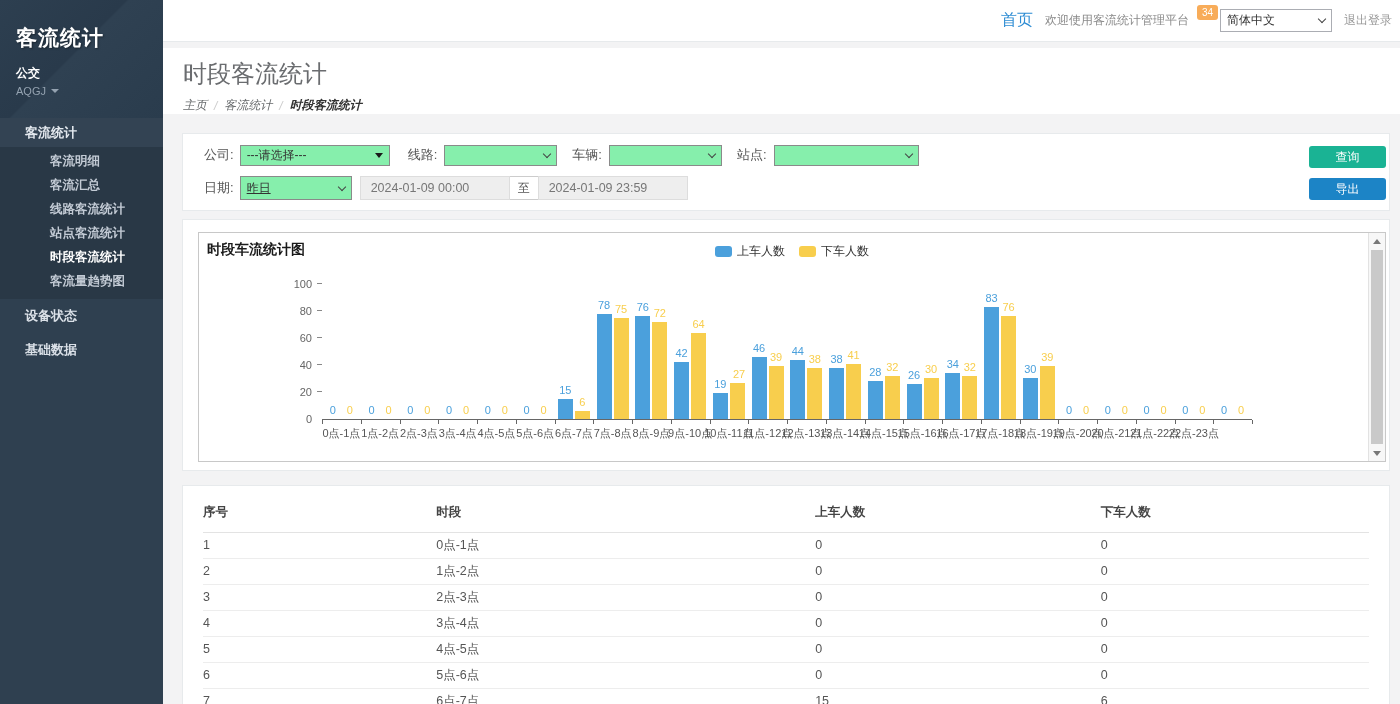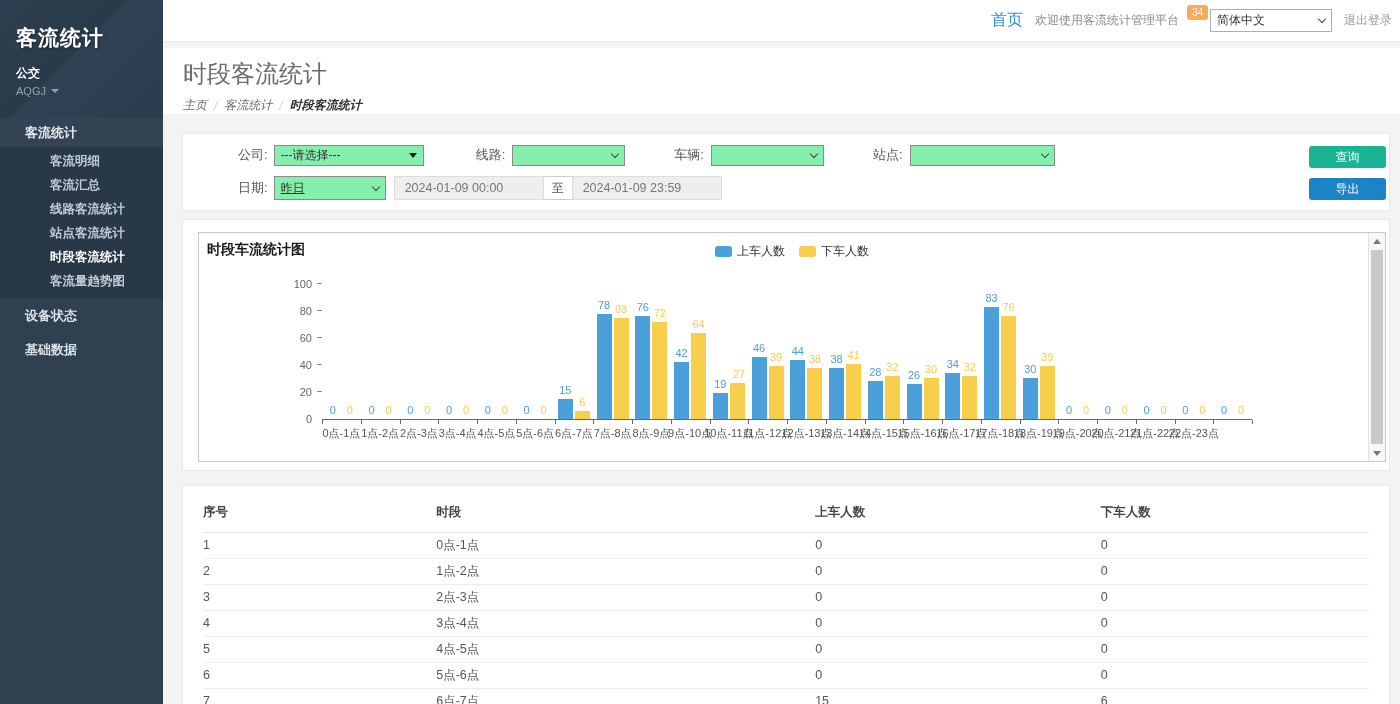--- a/index.html
+++ b/index.html
@@ -26,41 +26,41 @@
     font-size:13px; font-weight:bold; cursor:pointer; }
 
   
   .main { margin-left:163px; }
   .topbar { height:42px; background:#fff; border-bottom:1px solid #e7eaec;
     display:flex; align-items:center; justify-content:flex-end; padding-right:8px; }
   .home-link { color:#2d8cd3; font-size:16px; margin-right:12px; cursor:pointer; }
   .welcome-text { color:#8a8a8a; font-size:12px; margin-right:8px; }
   .msg-badge { background:#f8ac59; color:#fff; font-size:10px; padding:2px 5px; border-radius:3px;
     position:relative; top:-8px; margin-right:2px; }
-  .lang-select { width:122px; height:23px; border:1px solid #abadb3; background:#fff; font-size:12px;
+  .lang-select { width:112px; height:23px; border:1px solid #abadb3; background:#fff; font-size:12px;
     color:#333; display:flex; align-items:center; justify-content:space-between;
     padding:0 6px; margin-right:12px; cursor:pointer; }
   .logout-link { color:#999; font-size:12px; cursor:pointer; white-space:nowrap; }
 
   .gray-gap { height:6px; background:#f3f3f4; }
   .page-heading { height:66px; background:#fff; padding:10px 0 0 20px; }
   .page-title { font-size:24px; color:#6a6c6f; font-weight:normal; }
   .breadcrumb { margin-top:7px; font-size:12px; color:#676a6c; display:flex; gap:7px; align-items:center;font-style:italic; }
   .breadcrumb .sep { color:#ccc; }
   .crumb { cursor:pointer; }
   .crumb.current { font-weight:bold; color:#333; cursor:default; }
 
   .content { padding:19px 10px 0 19px; }
   .panel { background:#fff; border:1px solid #e7eaec; }
 
   
   .filter-panel { padding:10px 0 10px 21px; position:relative; height:78px; }
   .frow { display:flex; align-items:center; height:22px; }
   .frow + .frow { margin-top:10px; height:24px; }
-  .flabel { font-size:13px; color:#555;margin-left:34px; }
+  .flabel { font-size:13px; color:#555; }
   .sel { background:#86efac; display:flex; align-items:center; justify-content:space-between;
     padding:0 6px; cursor:pointer; font-size:12px; color:#333; }
   .sel-company { width:150px; height:21px; border:1px solid #8a8a8a; margin-left:6px; margin-right:18px; }
   .tri-down { width:0; height:0; border-left:4px solid transparent; border-right:4px solid transparent;
     border-top:5px solid #1a1a1a; }
   .sel-native { height:21px; border:1px solid #8a8a8a; margin-left:7px; }
   .sel-line, .sel-vehicle { width:113px; margin-right:15px; }
   .sel-station { width:145px; }
   .chev { width:6px; height:6px; border-right:1.5px solid #444; border-bottom:1.5px solid #444;
     transform:rotate(45deg); margin-top:-3px; }
@@ -274,21 +274,21 @@
             <div class="bar-value" style="left: 207.625px; bottom: 3px; color: rgb(248, 206, 77);">0</div>
             <div class="xlabel" style="left: 178.125px;">5点-6点</div>
             <div class="bar" style="left: 235.875px; height: 20px; background: rgb(75, 160, 220);"></div>
             <div class="bar-value" style="left: 229.375px; bottom: 23px; color: rgb(75, 160, 220);">15</div>
             <div class="bar" style="left: 252.875px; height: 8px; background: rgb(248, 206, 77);"></div>
             <div class="bar-value" style="left: 246.375px; bottom: 11px; color: rgb(248, 206, 77);">6</div>
             <div class="xlabel" style="left: 216.875px;">6点-7点</div>
             <div class="bar" style="left: 274.625px; height: 105px; background: rgb(75, 160, 220);"></div>
             <div class="bar-value" style="left: 268.125px; bottom: 108px; color: rgb(75, 160, 220);">78</div>
             <div class="bar" style="left: 291.625px; height: 101px; background: rgb(248, 206, 77);"></div>
-            <div class="bar-value" style="left: 285.125px; bottom: 104px; color: rgb(248, 206, 77);">93</div>
+            <div class="bar-value" style="left: 285.125px; bottom: 104px; color: rgb(248, 206, 77);">75</div>
             <div class="xlabel" style="left: 255.625px;">7点-8点</div>
             <div class="bar" style="left: 313.375px; height: 103px; background: rgb(75, 160, 220);"></div>
             <div class="bar-value" style="left: 306.875px; bottom: 106px; color: rgb(75, 160, 220);">76</div>
             <div class="bar" style="left: 330.375px; height: 97px; background: rgb(248, 206, 77);"></div>
             <div class="bar-value" style="left: 323.875px; bottom: 100px; color: rgb(248, 206, 77);">72</div>
             <div class="xlabel" style="left: 294.375px;">8点-9点</div>
             <div class="bar" style="left: 352.125px; height: 57px; background: rgb(75, 160, 220);"></div>
             <div class="bar-value" style="left: 345.625px; bottom: 60px; color: rgb(75, 160, 220);">42</div>
             <div class="bar" style="left: 369.125px; height: 86px; background: rgb(248, 206, 77);"></div>
             <div class="bar-value" style="left: 362.625px; bottom: 89px; color: rgb(248, 206, 77);">64</div>

